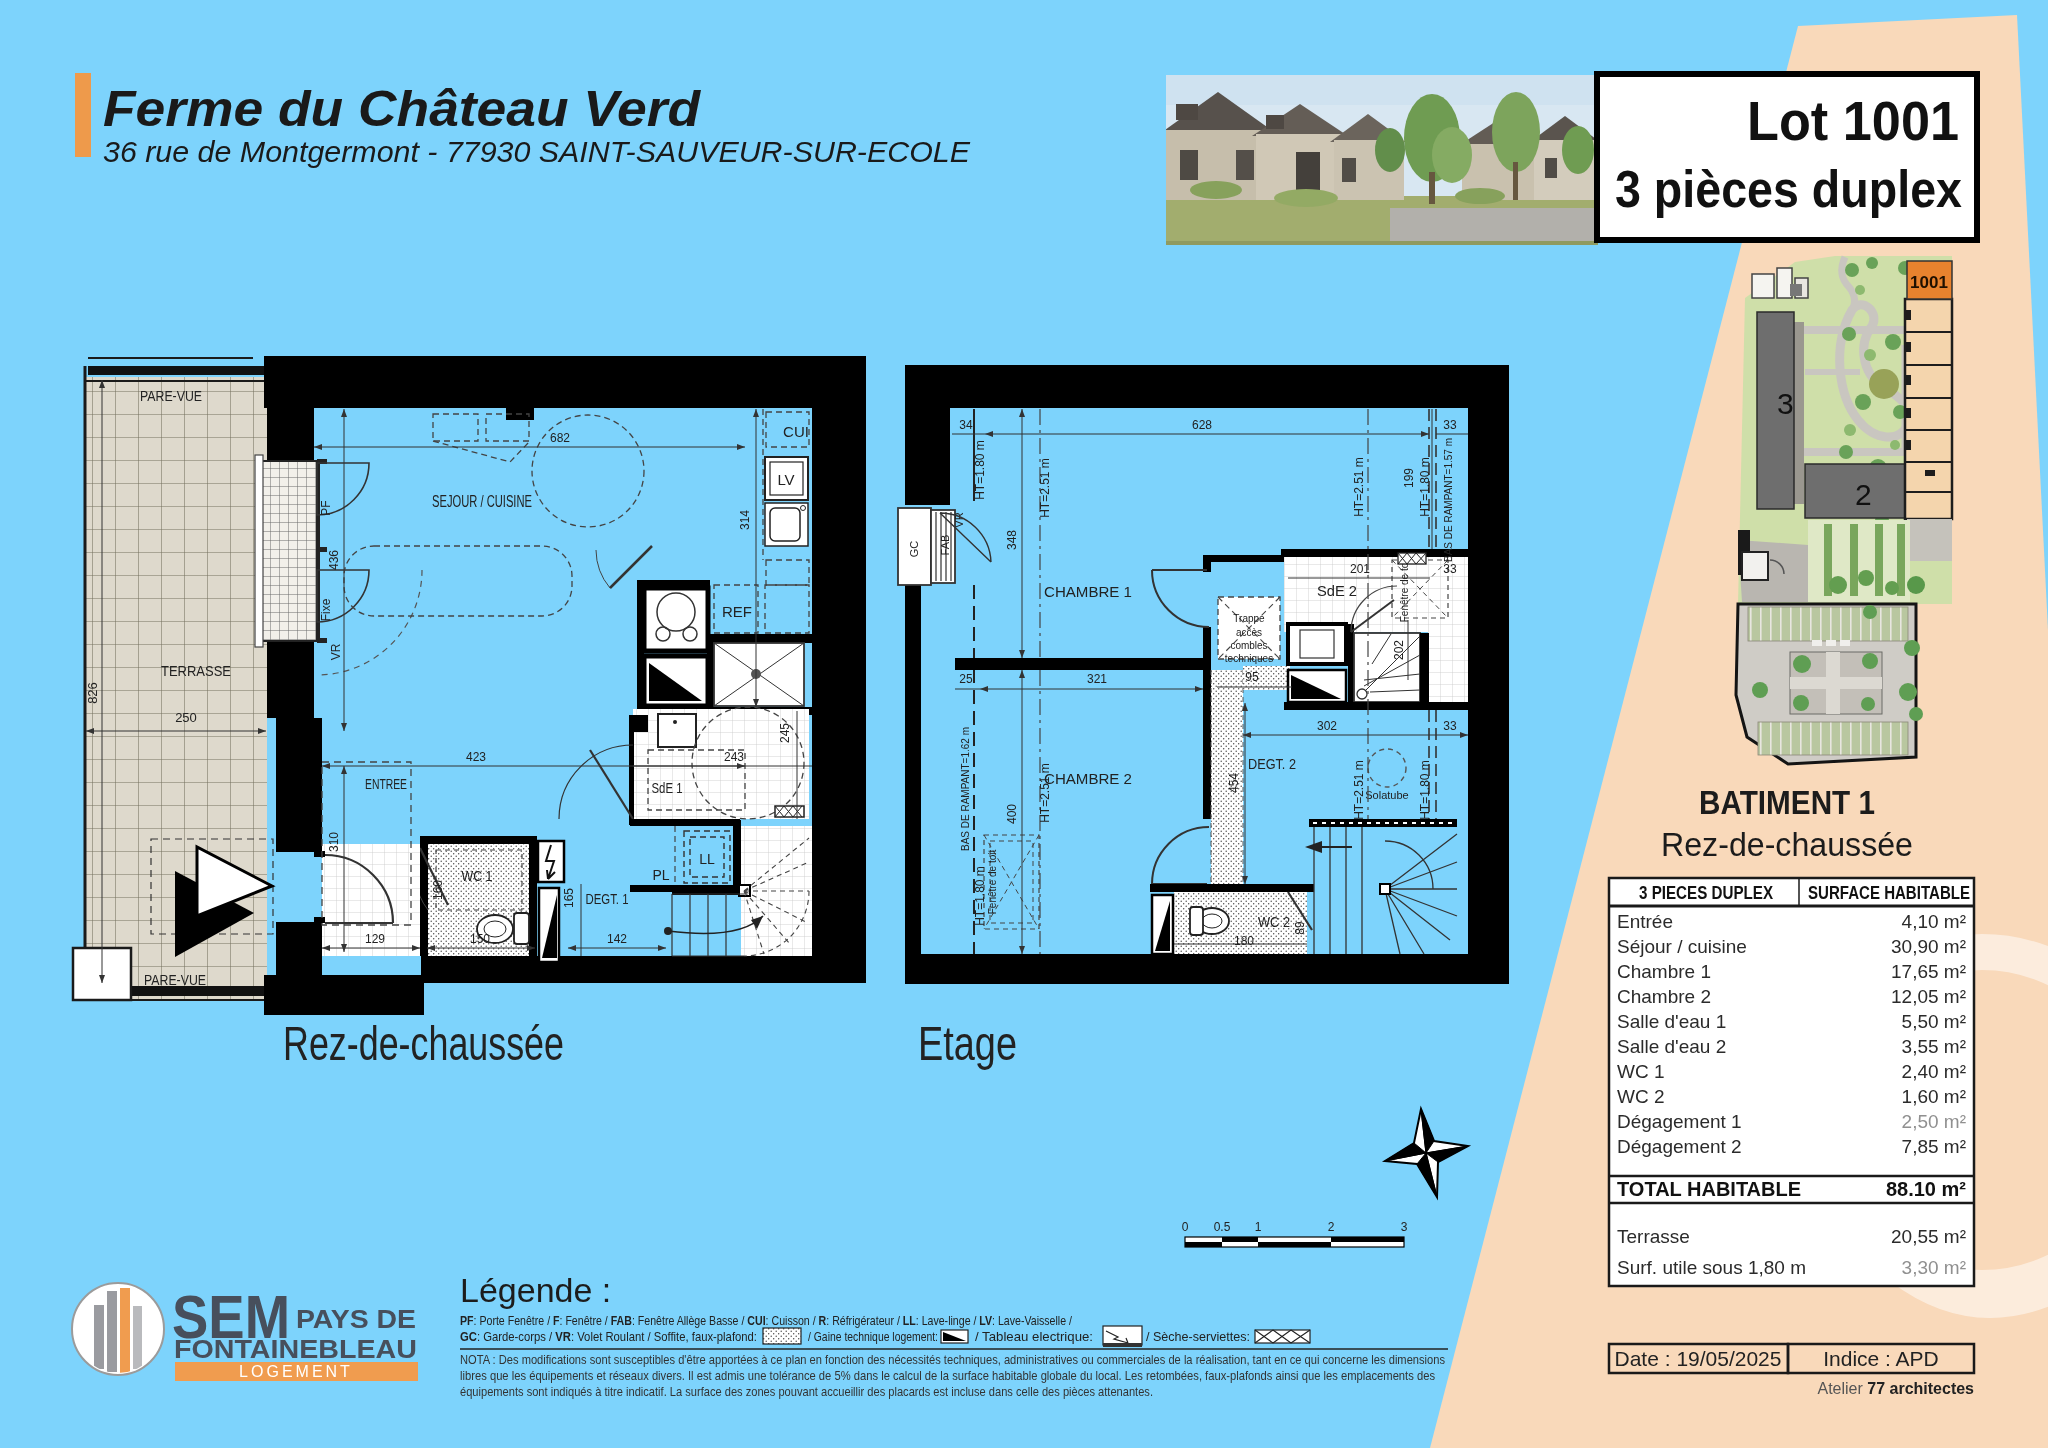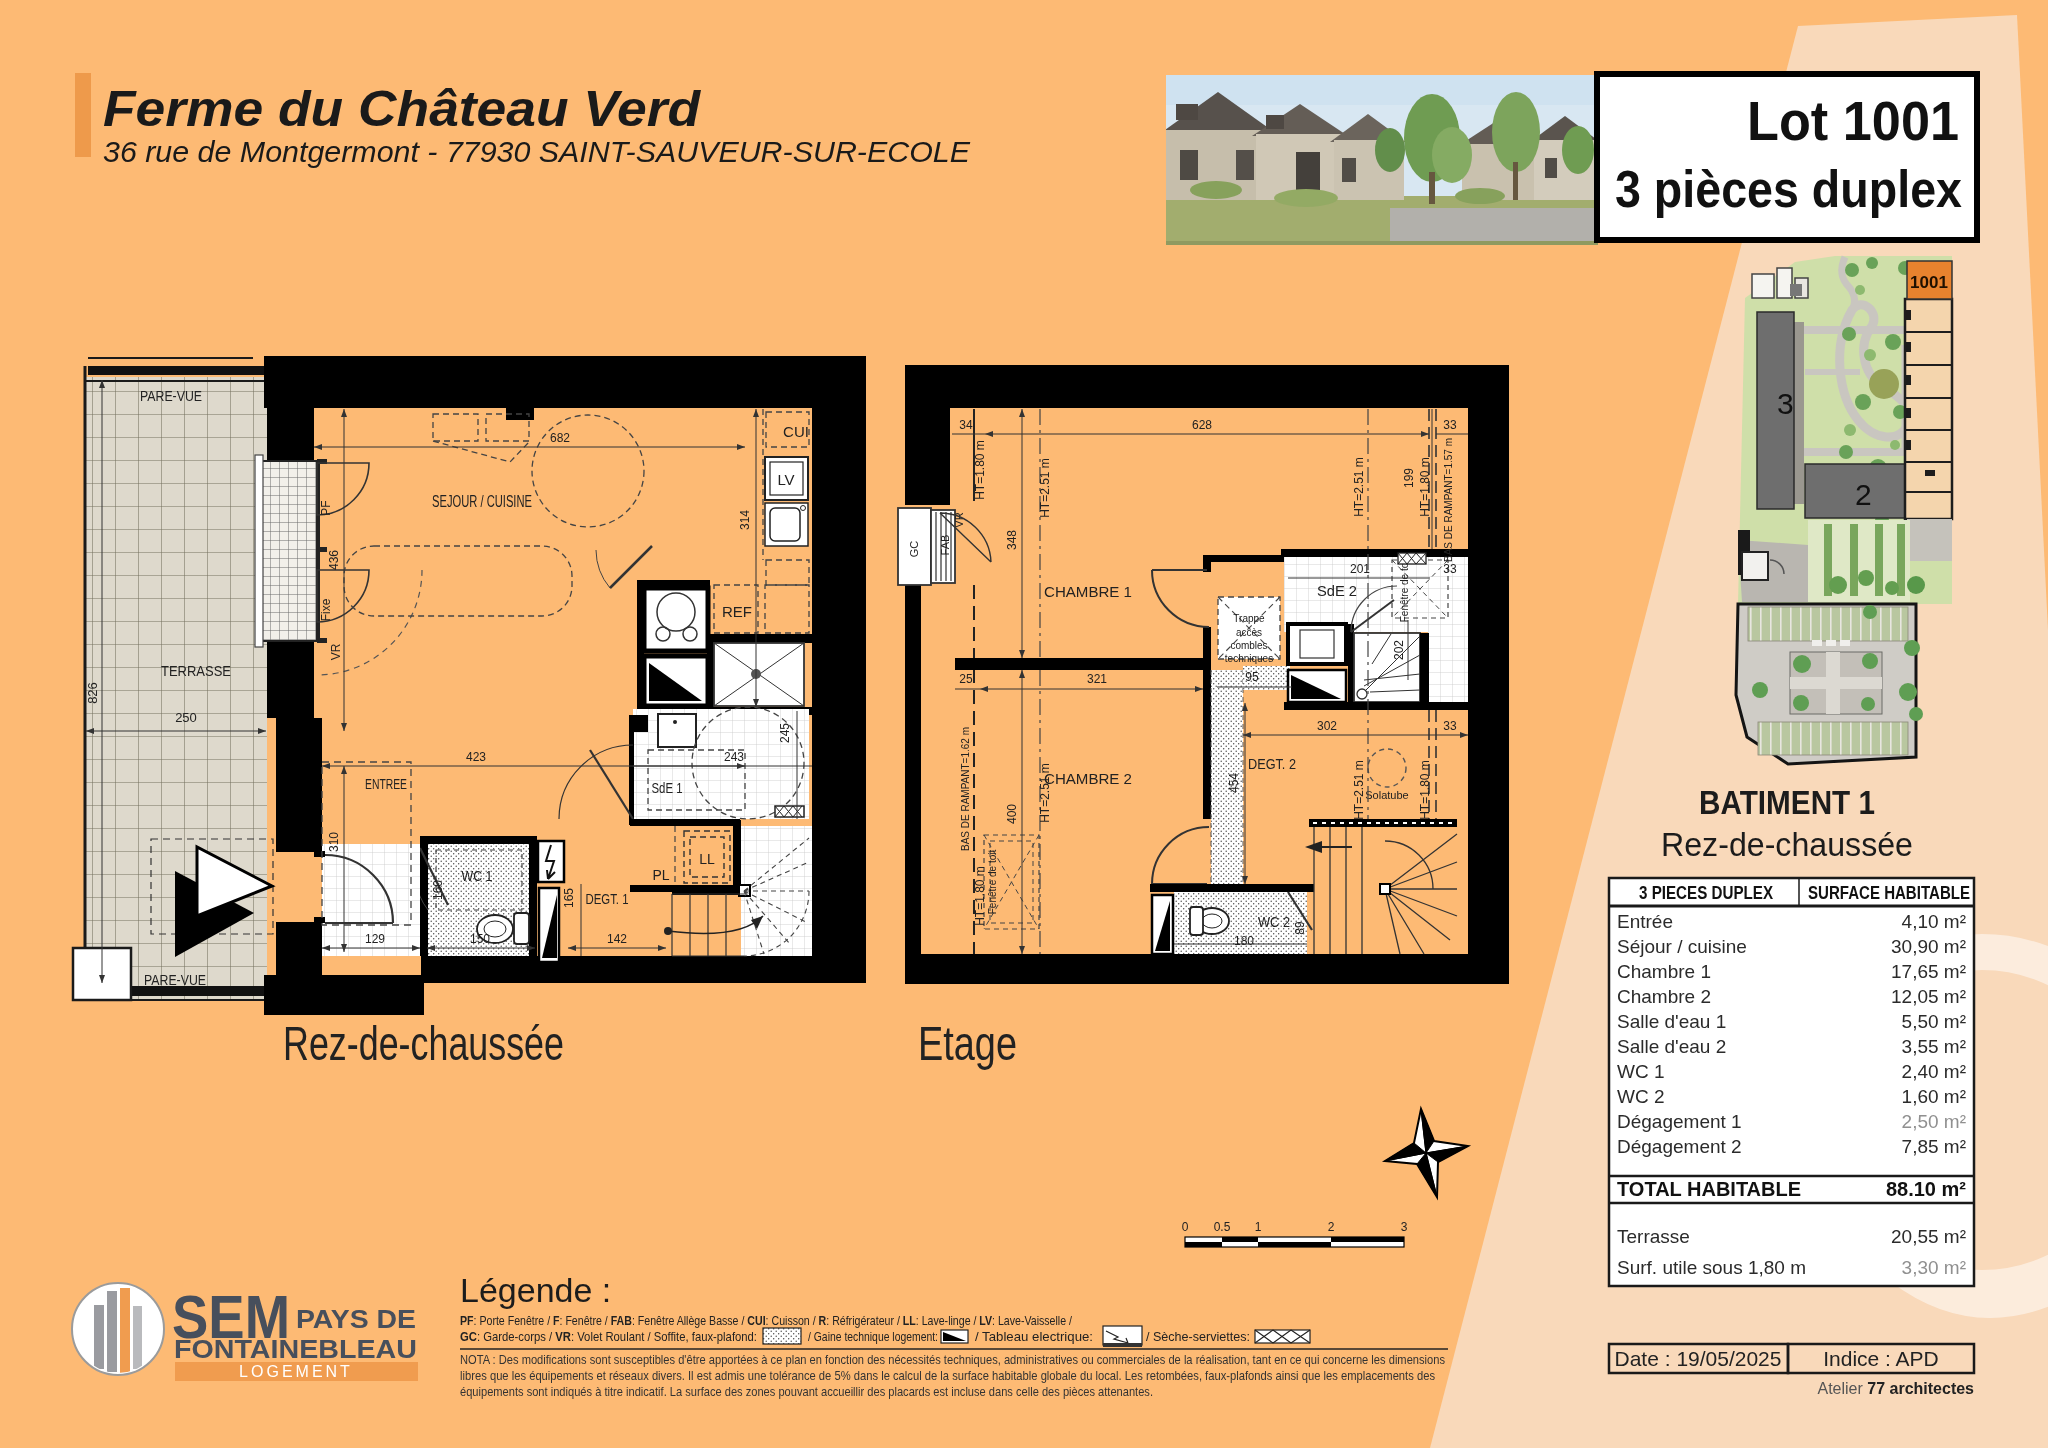--- a/index.html
+++ b/index.html
@@ -1,16 +1,16 @@
 <!DOCTYPE html>
 <html><head>
 <meta charset="utf-8">
 <style>
   html,body{margin:0;padding:0;background:#fff;}
-  #page{position:relative;width:2048px;height:1448px;background:#fdba74;font-family:"Liberation Sans",sans-serif;overflow:hidden;}
+  #page{position:relative;width:2048px;height:1448px;background:#7dd3fc;font-family:"Liberation Sans",sans-serif;overflow:hidden;}
   svg{position:absolute;left:0;top:0;}
 </style>
 </head>
 <body>
 <div id="page">
 <svg width="2048" height="1448" viewBox="0 0 2048 1448">
 <defs>
   <pattern id="terr" width="23" height="23" patternUnits="userSpaceOnUse">
     <rect width="23" height="23" fill="#ded9cc"></rect>
     <path d="M0 0H23M0 0V23" stroke="#75715f" stroke-width="1.1" fill="none"></path>

